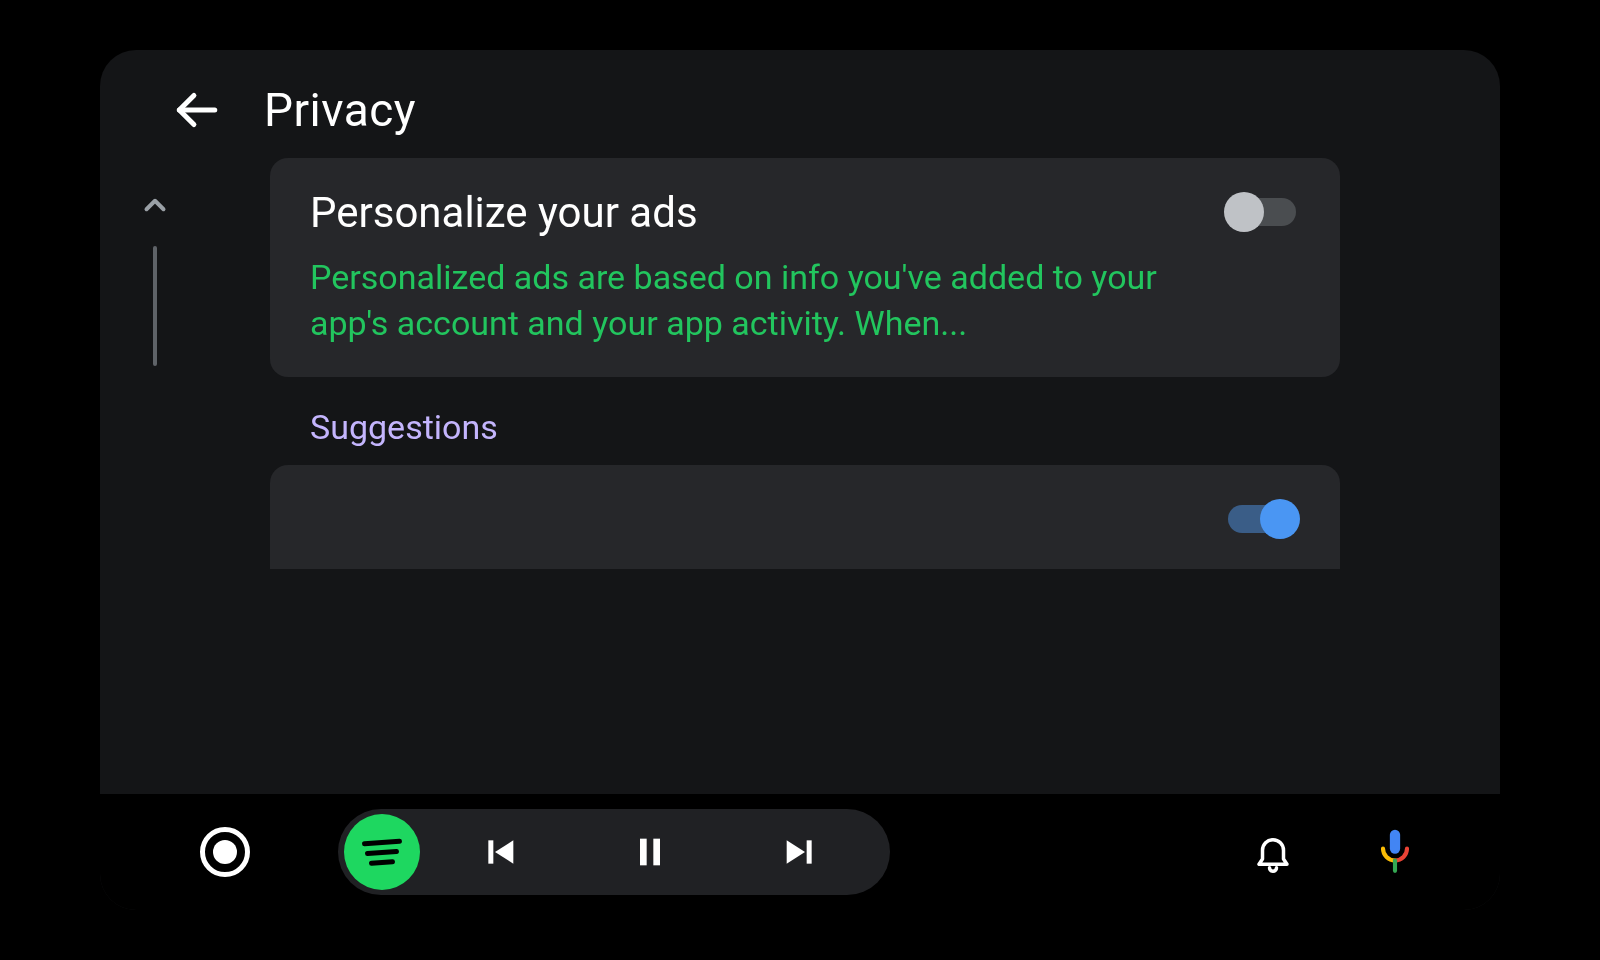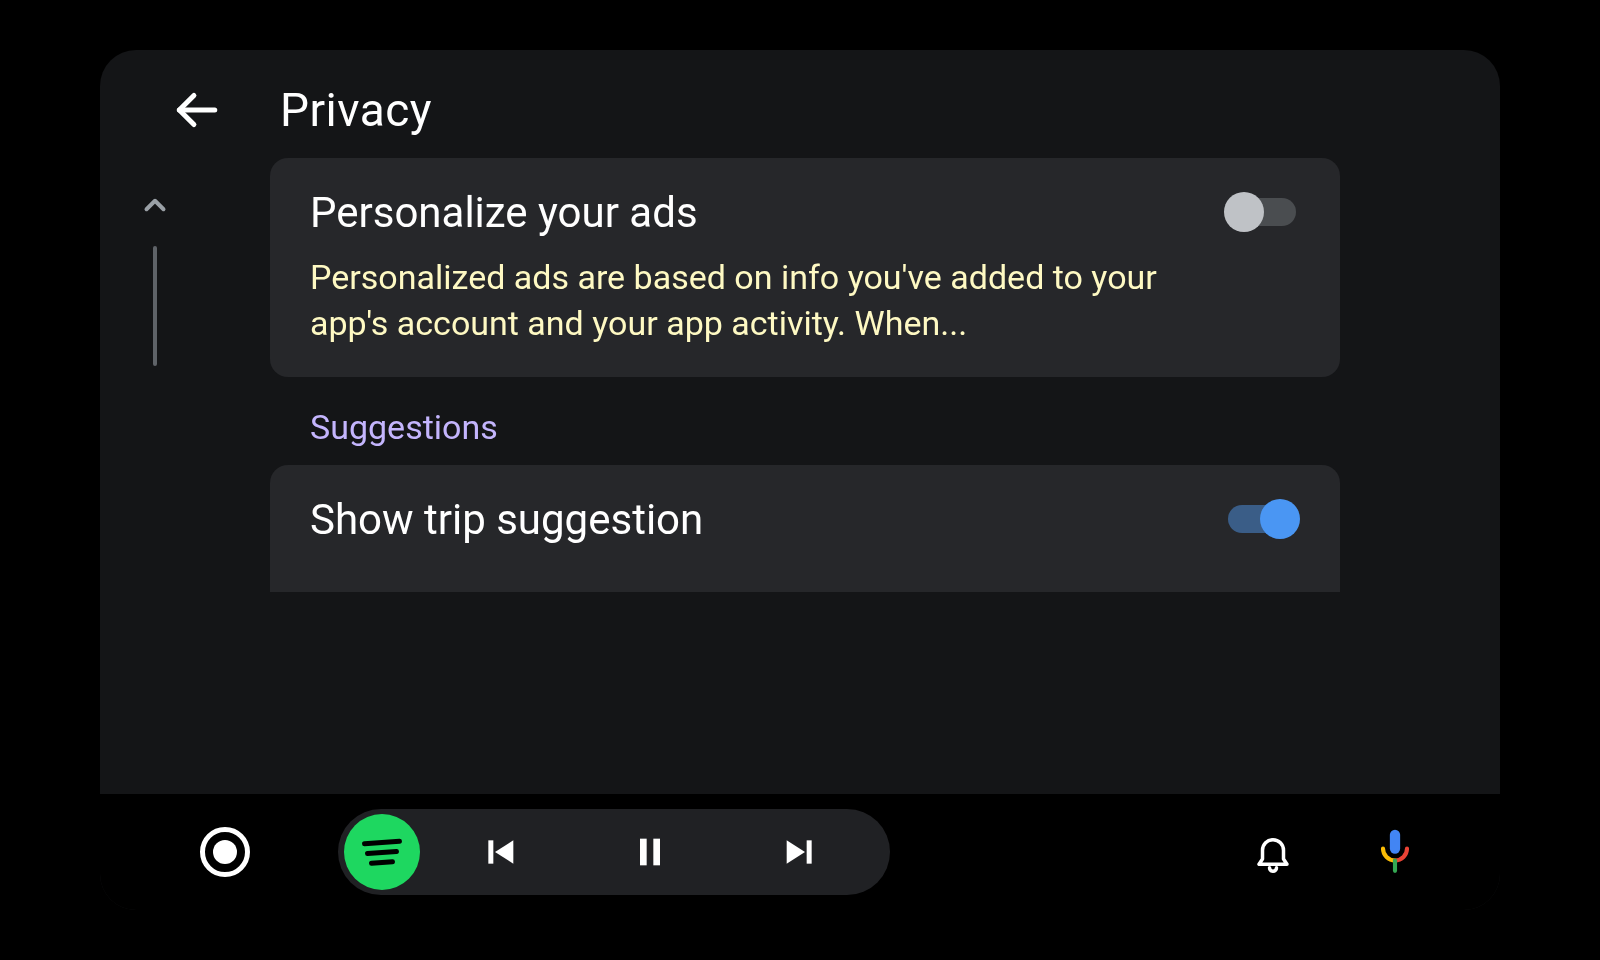--- a/index.html
+++ b/index.html
@@ -28,21 +28,21 @@
     border-radius: 36px;
     position: relative;
     overflow: hidden;
     display: flex;
     flex-direction: column;
   }
   .header {
     display: flex;
     align-items: center;
     padding: 32px 40px 20px 68px;
-    gap: 56px;
+    gap: 40px;
   }
   .header-title {
     color: #fff;
     font-size: 46px;
     font-weight: 400;
     letter-spacing: 0.5px;
   }
   .back-btn {
     width: 56px;
     height: 56px;
@@ -94,21 +94,21 @@
     gap: 31px;
   }
   .card-text { flex: 1; }
   .card-title {
     color: #fff;
     font-size: 42px;
     font-weight: 400;
     margin-bottom: 18px;
   }
   .card-desc {
-    color: #fef9c3;
+    color: #22c55e;
     font-size: 34px;
     line-height: 1.35;
     font-weight: 400;
   }
   .section-label {
     color: #c4b5fd;
     font-size: 34px;
     padding: 30px 0 18px 40px;
   }
   .toggle {
@@ -263,21 +263,20 @@
           <div class="toggle toggle-off">
             <div class="toggle-track"></div>
             <div class="toggle-knob"></div>
           </div>
         </div>
 
         <div class="section-label">Suggestions</div>
 
         <div class="card cut">
           <div class="card-text">
-            <div class="card-title">Show trip suggestion</div>
           </div>
           <div class="toggle toggle-on">
             <div class="toggle-track"></div>
             <div class="toggle-knob"></div>
           </div>
         </div>
 
       </div>
     </div>
 

